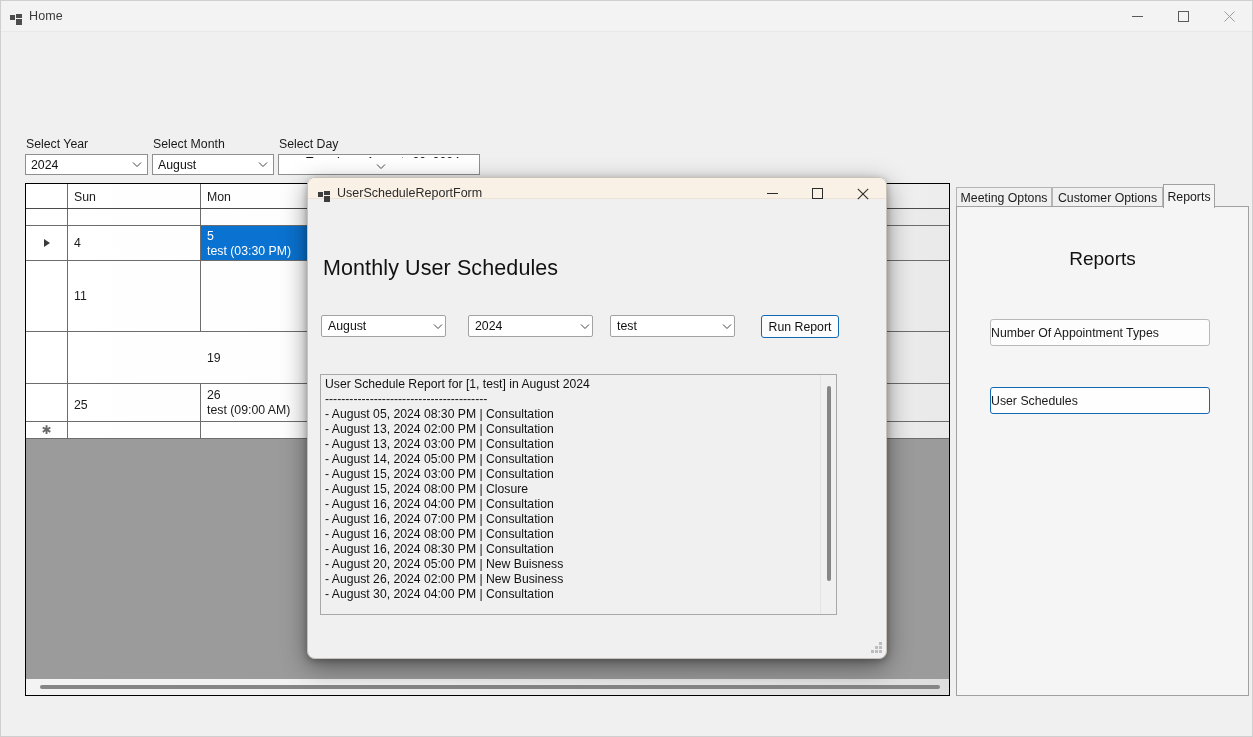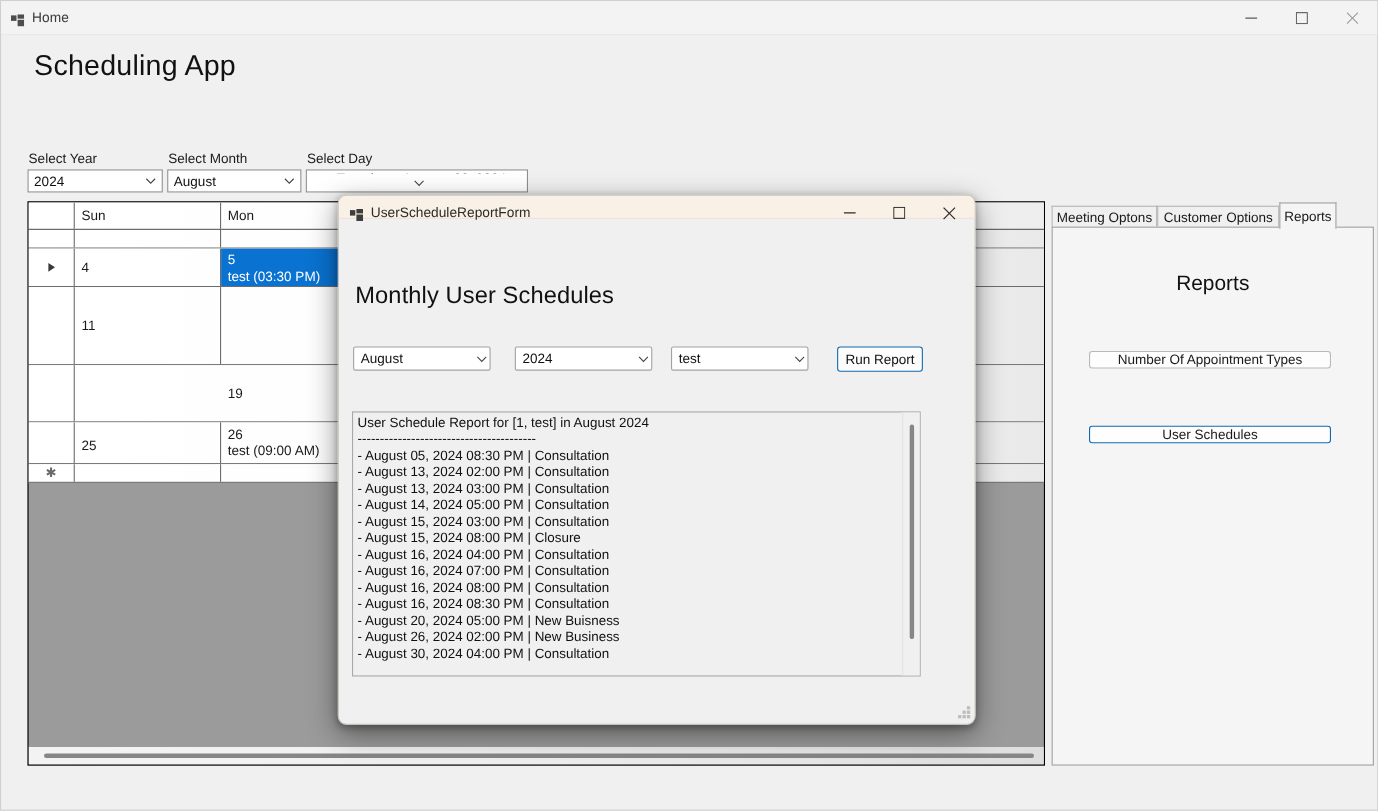--- a/index.html
+++ b/index.html
@@ -192,25 +192,25 @@
     background: #f5f5f5;
     border: 1px solid #a0a0a0;
   }
   #reports-title {
     position: absolute; left: 0; top: 41px;
     width: 100%; text-align: center;
     font-size: 19px; color: #111;
   }
   .report-btn {
     position: absolute; left: 33px;
-    width: 220px; height: 16px;
+    width: 220px; height: 27px;
     background: #fdfdfd;
     border: 1px solid #b9b9b9;
     border-radius: 3px;
-    display: flex; align-items: center; justify-content: center;
+    display: flex; align-items: center; 
     font-size: 12.3px; color: #1a1a1a;
     white-space: nowrap;
   }
   .report-btn.focused {
     border: 1.4px solid #1268b3;
     background: #fefefe;
   }
   #rbtn-0 { top: 112px; }
   #rbtn-1 { top: 180px; }
   #rbtn-2 { top: 248px; }
@@ -339,21 +339,20 @@
         </svg>
     </div>
     <div class="wincaption-btn" id="win-close">
       <svg width="11" height="11" viewBox="0 0 11 11">
           <line x1="0.5" y1="0.5" x2="10.5" y2="10.5" stroke="#9a9a9a" stroke-width="1"></line>
           <line x1="10.5" y1="0.5" x2="0.5" y2="10.5" stroke="#9a9a9a" stroke-width="1"></line>
         </svg>
     </div>
   </div>
 
-  <div id="app-heading">Scheduling App</div>
 
   <div class="sel-group" id="grp-year">
     <span class="sel-label">Select Year</span>
     <div class="combo">
       <span class="combo-text">2024</span>
       <span class="chev">
         <svg width="10" height="7" viewBox="0 0 10 7">
             <polyline points="1,1.5 5,5.5 9,1.5" fill="none" stroke="#444" stroke-width="1"></polyline>
           </svg>
       </span>

